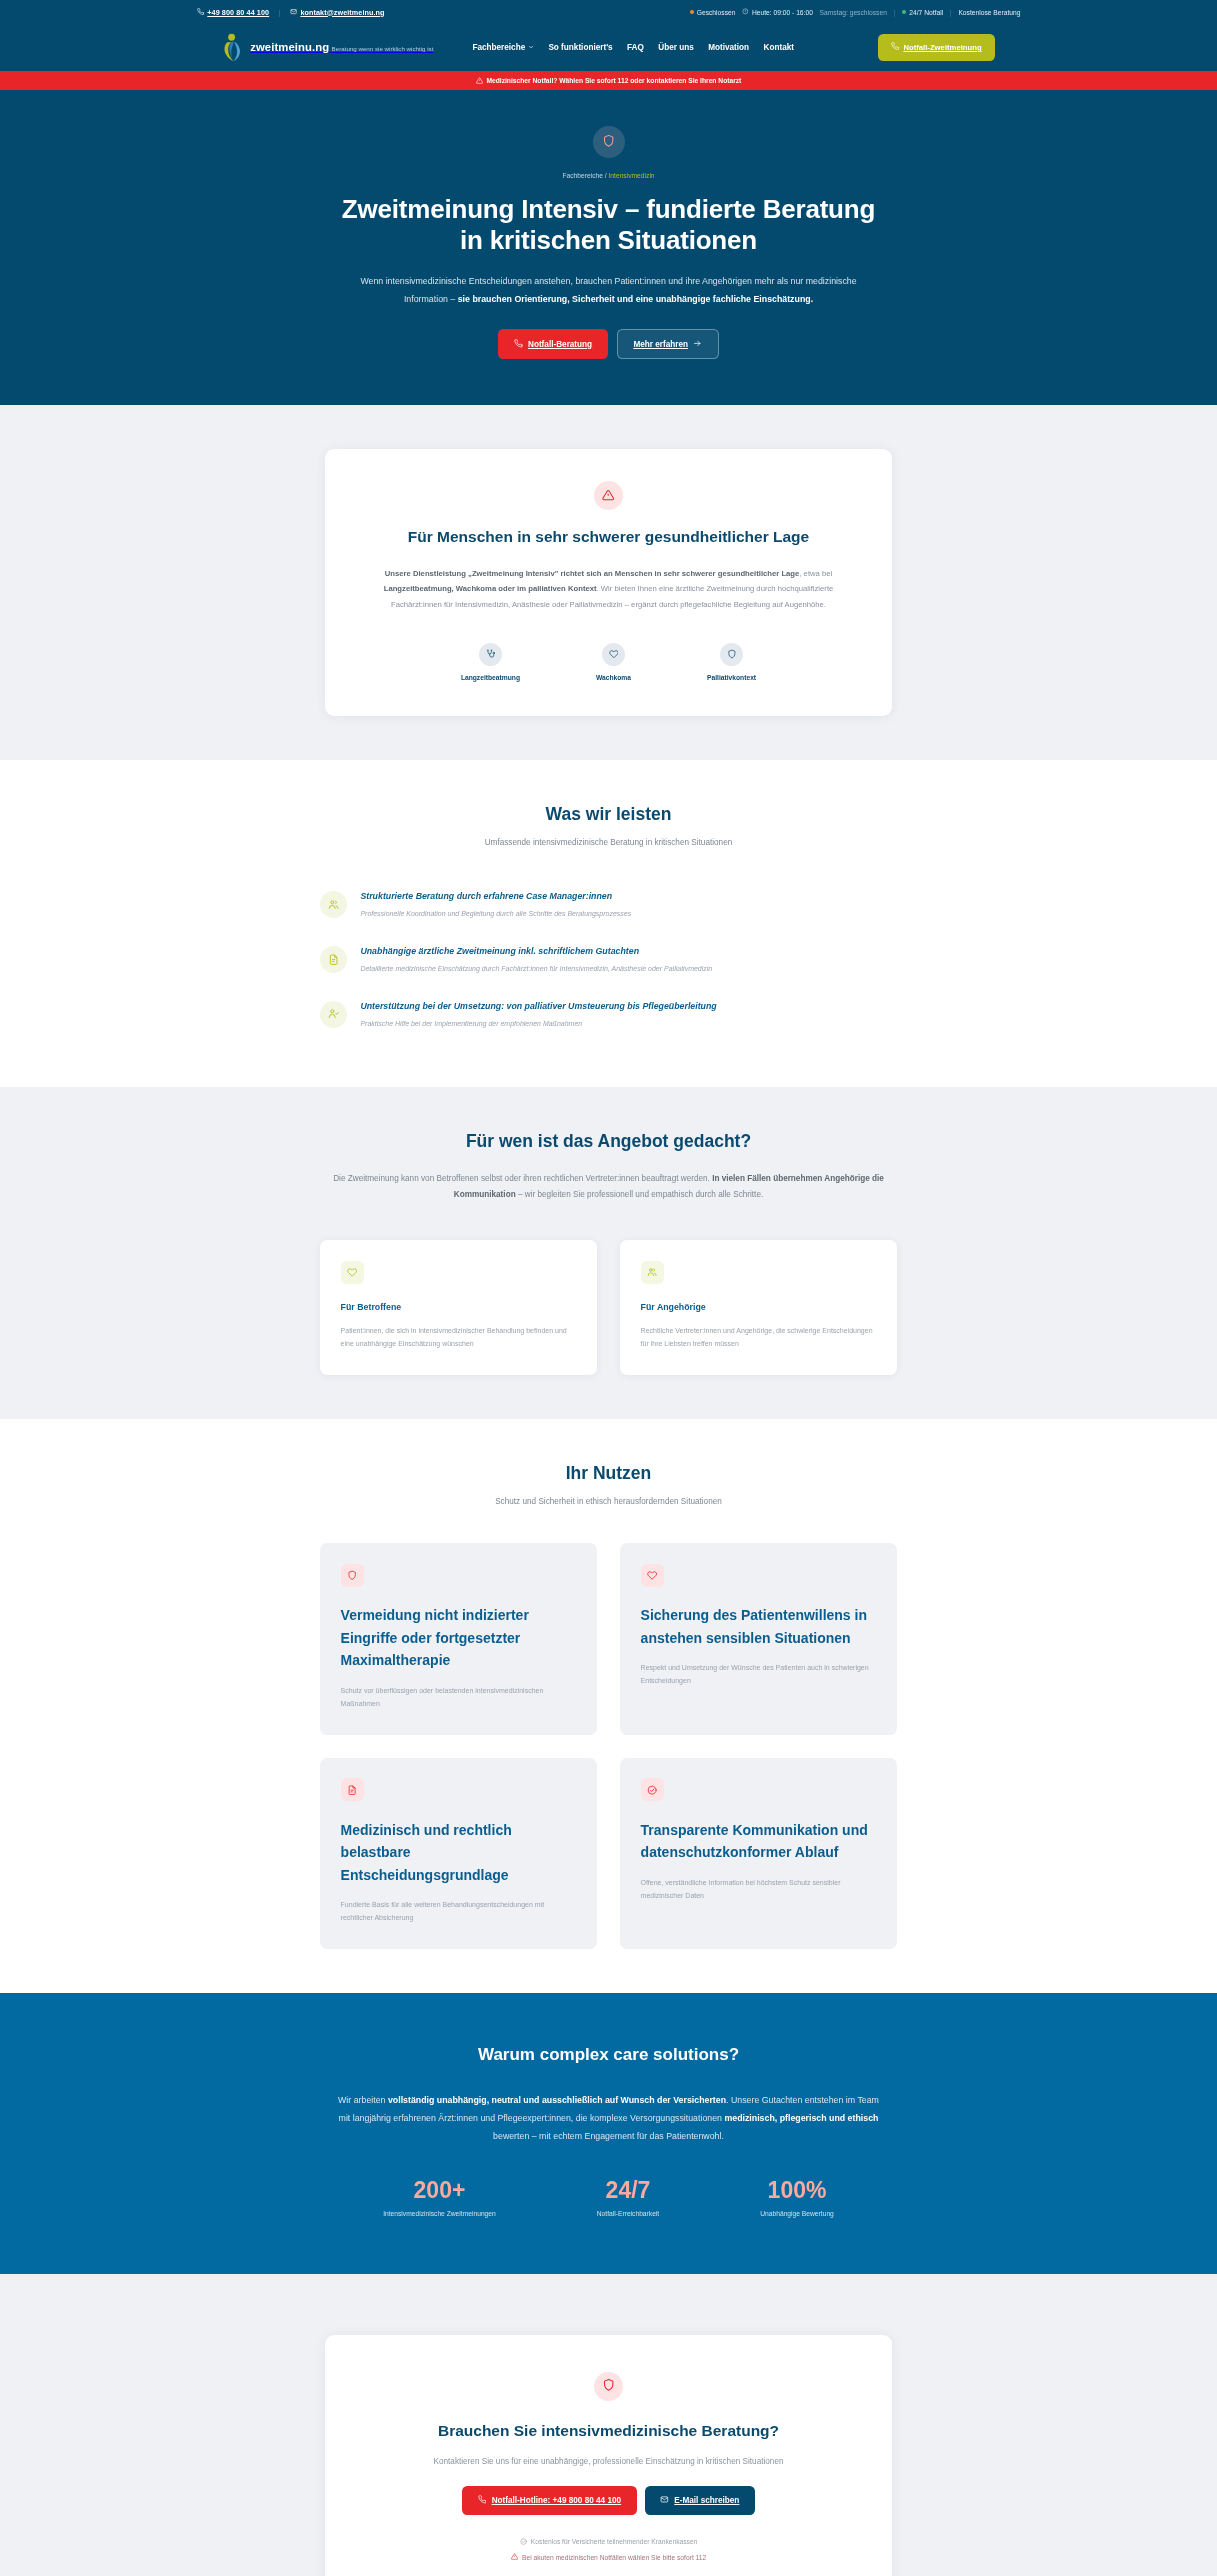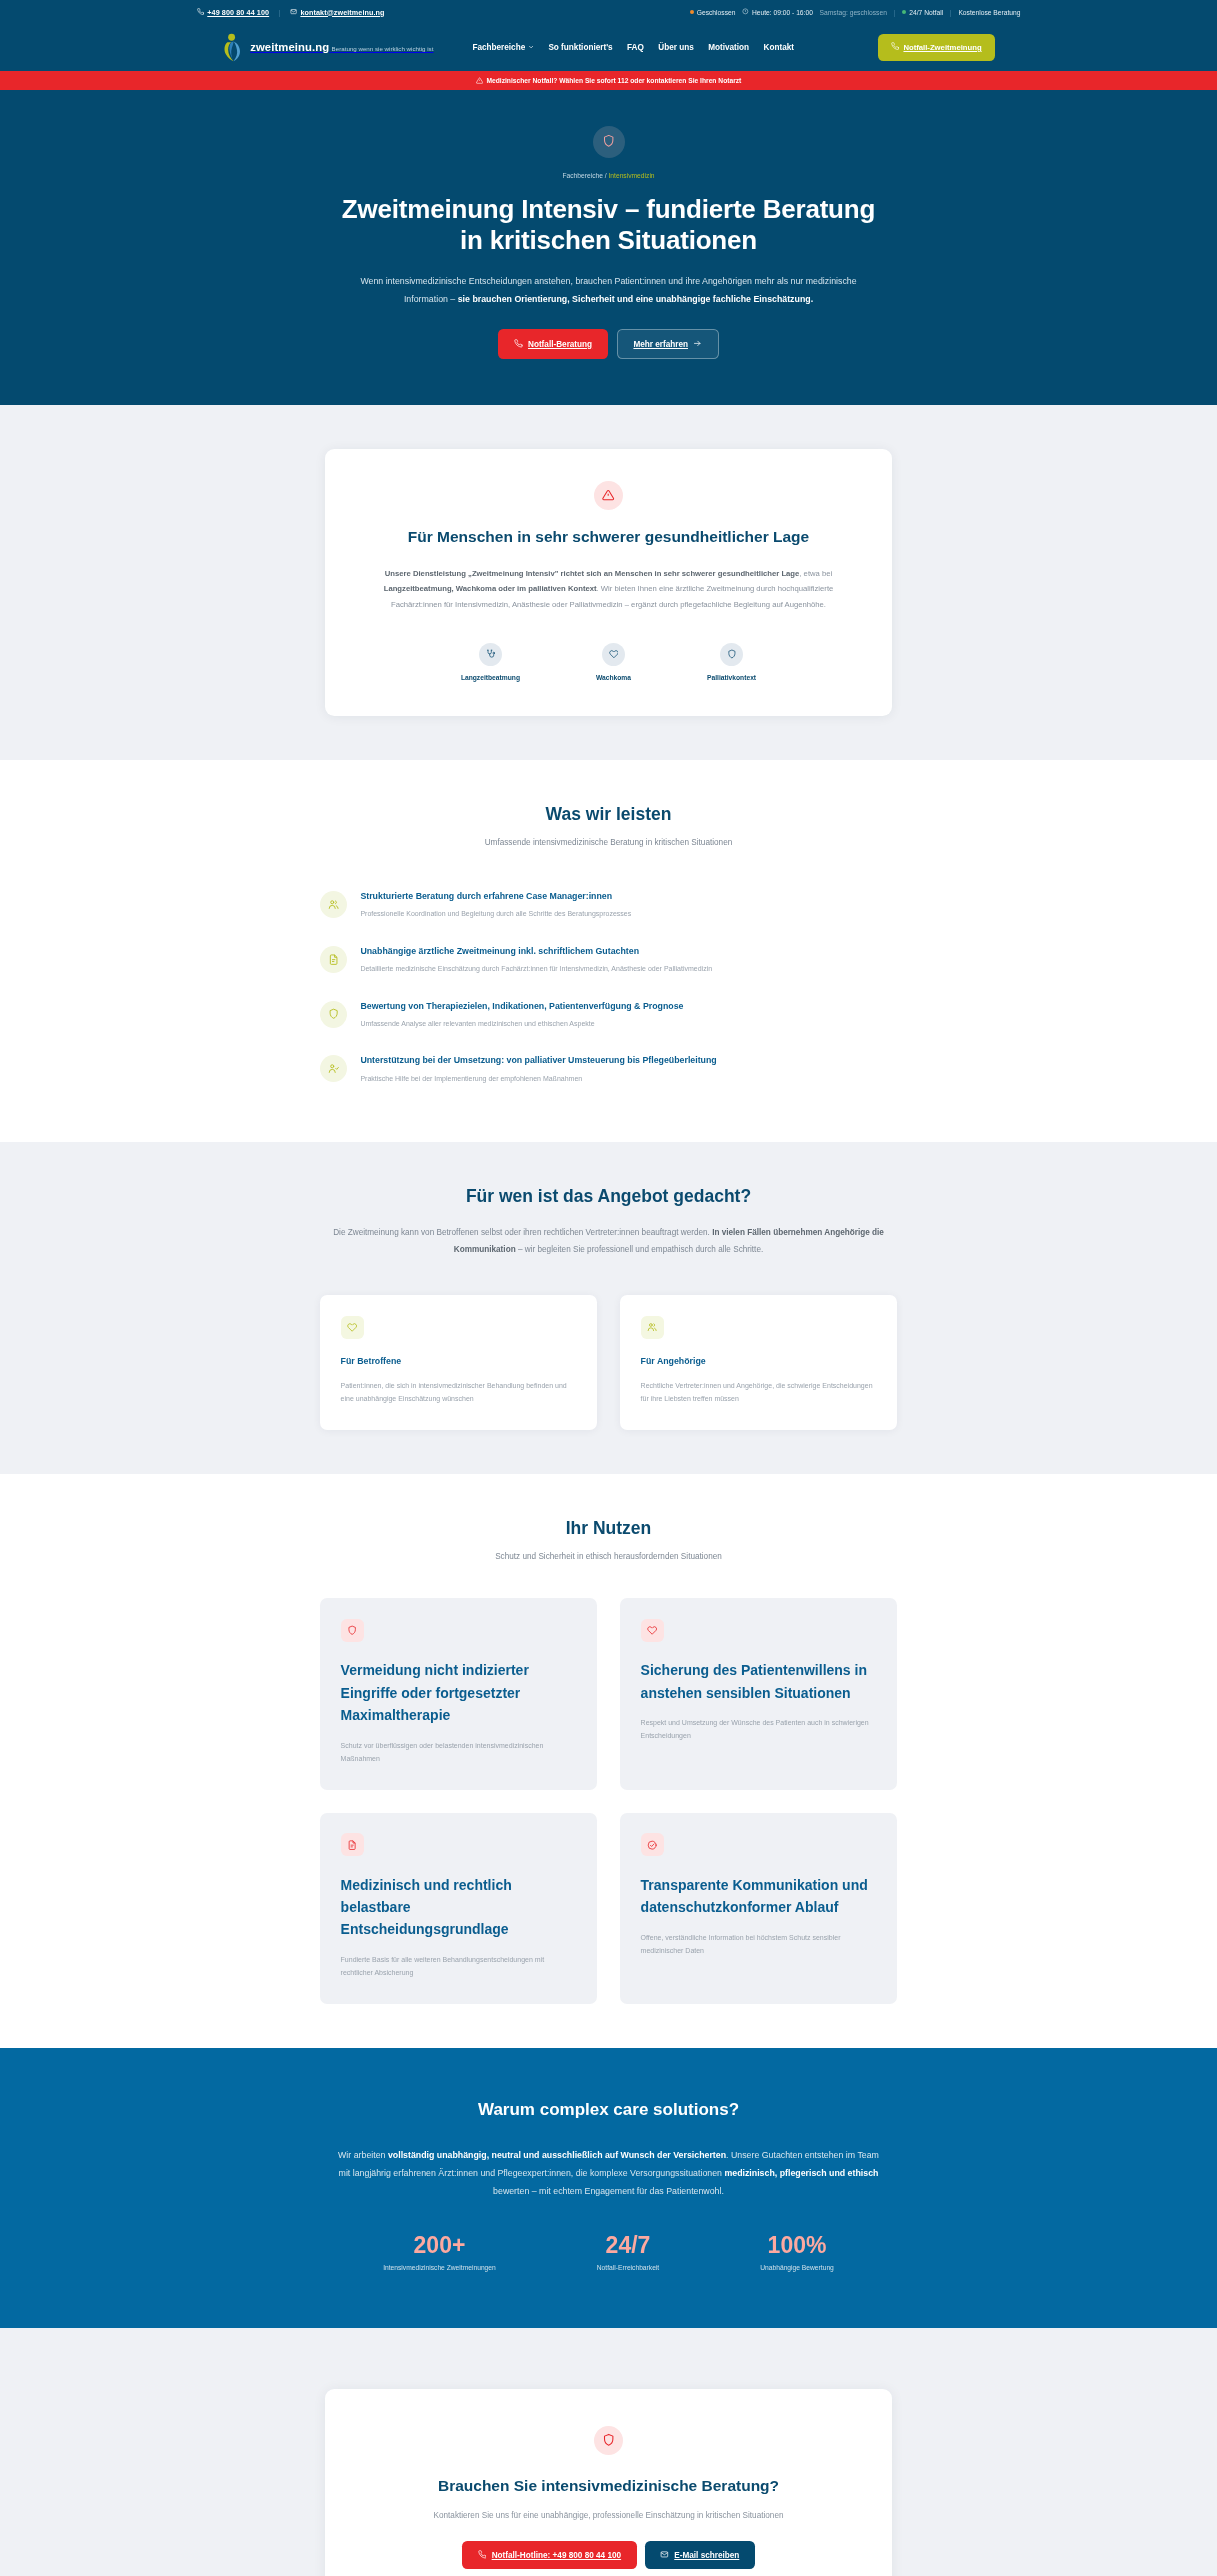--- a/index.html
+++ b/index.html
@@ -73,21 +73,21 @@
   .card-big p { font-size:7.7px; line-height:2.05; color:#8a939e; max-width:515px; margin:0 auto; }
   .card-big p b { color:#5d6770; font-weight:700; }
   .tri { display:flex; justify-content:center; gap:76px; margin-top:30px; }
   .tri-item { text-align:center; }
   .tri-ic { width:23px; height:23px; border-radius:50%; background:#e3e9ef; margin:0 auto 8.2px;
             display:flex; align-items:center; justify-content:center; }
   .tri-lbl { font-size:6.7px; font-weight:700; color:#0a4a6e; }
 
   
   .leist { max-width:577px; margin:31px auto 0; }
-  .leist-row { display:flex; gap:13.4px; align-items:flex-start; padding:12.4px 0 15.5px; }
+  .leist-row { display:flex; gap:13.4px; align-items:center; padding:12.4px 0 15.5px;font-style:italic; }
   .leist-ic { width:27px; height:27px; border-radius:50%; background:#f3f6e2; flex:0 0 auto;
               display:flex; align-items:center; justify-content:center; }
   .leist-h { font-size:8.8px; font-weight:700; color:#0a5d8f; margin-bottom:9.3px; }
   .leist-p { font-size:7px; color:#9aa3ad; }
 
   
   .two-cards { display:flex; gap:23px; max-width:577px; margin:37px auto 0; }
   .wc { background:#fff; border-radius:7.2px; box-shadow:0 1px 8.2px rgba(20,40,60,.06);
         padding:20.6px 20.6px 24px; flex:1; }
   .wc-ic { width:23px; height:23px; border-radius:5.7px; background:#f4f7e1; display:flex;
@@ -338,31 +338,20 @@
             <path d="M14 2v5h5"></path>
             <path d="M8.5 12h7M8.5 16h5"></path>
           </svg>
       </div>
       <div>
         <div class="leist-h">Unabhängige ärztliche Zweitmeinung inkl. schriftlichem Gutachten</div>
         <div class="leist-p">Detaillierte medizinische Einschätzung durch Fachärzt:innen für Intensivmedizin, Anästhesie oder Palliativmedizin</div>
       </div>
     </div>
 
-    <div class="leist-row">
-      <div class="leist-ic">
-        <svg viewBox="0 0 24 24" width="11.3" height="11.3" fill="none" stroke="#b5bd1c" stroke-width="1.9" stroke-linejoin="round">
-            <path d="M12 2.5 4.5 5.6v5.3c0 5 3.2 9.5 7.5 10.9 4.3-1.4 7.5-5.9 7.5-10.9V5.6z"></path>
-          </svg>
-      </div>
-      <div>
-        <div class="leist-h">Bewertung von Therapiezielen, Indikationen, Patientenverfügung &amp; Prognose</div>
-        <div class="leist-p">Umfassende Analyse aller relevanten medizinischen und ethischen Aspekte</div>
-      </div>
-    </div>
 
     <div class="leist-row">
       <div class="leist-ic">
         <svg viewBox="0 0 24 24" width="11.3" height="11.3" fill="none" stroke="#b5bd1c" stroke-width="1.9" stroke-linecap="round" stroke-linejoin="round">
             <circle cx="9" cy="7" r="3.2"></circle>
             <path d="M2.5 20a6.5 6.5 0 0 1 13 0"></path>
             <path d="M16.5 11.5l2 2 3.5-4"></path>
           </svg>
       </div>
       <div>

